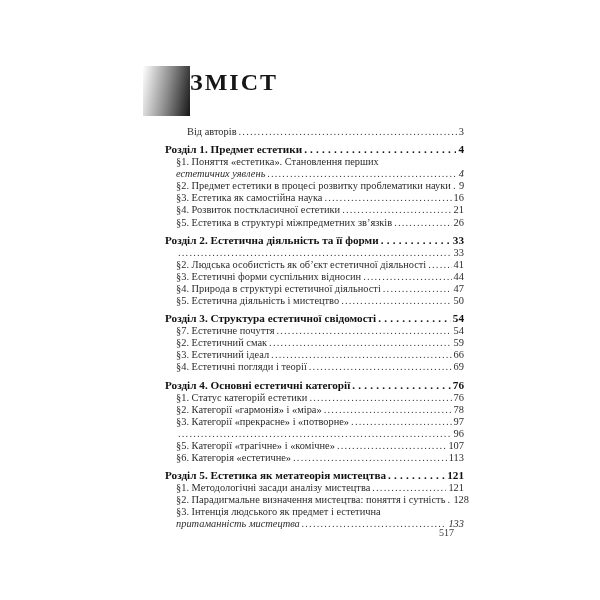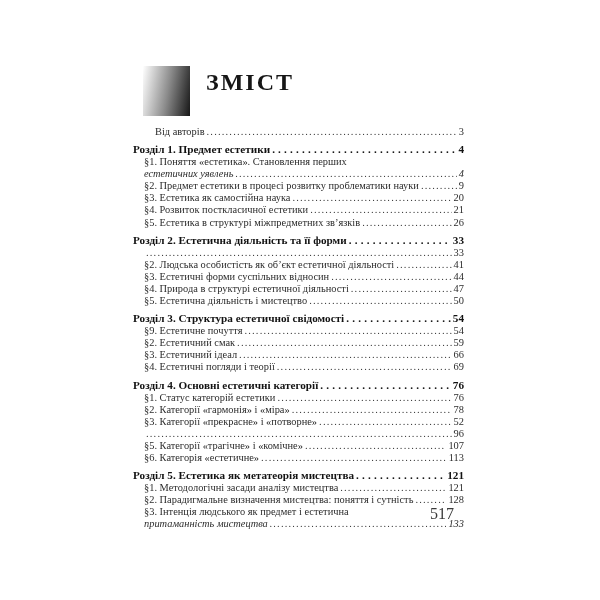--- a/index.html
+++ b/index.html
@@ -30,36 +30,37 @@
   }
 
   .gradient-square {
     width: 47px;
     height: 50px;
     margin-left: 10px;
     flex: 0 0 auto;
   }
 
   .page-title {
-    margin: 0 0 0 16px;
+    margin: 0 0 0 0;
     padding-top: 3px;
     font-size: 24px;
     font-weight: bold;
     letter-spacing: 2px;
     color: #161616;
   }
 
   .toc-list { width: 100%; }
 
   .row {
     display: flex;
     align-items: baseline;
     font-size: 10.4px;
     line-height: 12.1px;
     color: #2c2c2c;
+    margin-left: 32px;
   }
 
   .row .label { white-space: nowrap; }
 
   .row .dots {
     flex: 1 1 auto;
     overflow: hidden;
     white-space: nowrap;
     letter-spacing: 1.2px;
     margin: 0 2px;
@@ -76,23 +77,23 @@
     color: #121212;
   }
   .row.chapter .dots { letter-spacing: 3.2px; }
 
   .row.section { padding-left: 11px; align-items: flex-end; }
   .row.front   { padding-left: 22px; margin-bottom: 4px; }
   .row.cont    { padding-left: 11px; font-style: italic; }
 
   .folio {
     position: absolute;
-    top: 505px;
+    top: 527px;
     right: 146px;
-    font-size: 16px;
+    font-size: 10px;
     color: #3a3a3a;
   }
 </style>
 </head>
 <body>
 
 <div class="page">
   <div class="content">
 
     <div class="title-row">
@@ -120,21 +121,21 @@
           <span class="pg">4</span>
         </div>
         <div class="row section">
           <span class="label">§2. Предмет естетики в процесі розвитку проблематики науки</span>
           <span class="dots">................................................................................................................................................................................................................................................</span>
           <span class="pg">9</span>
         </div>
         <div class="row section">
           <span class="label">§3. Естетика як самостійна наука</span>
           <span class="dots">................................................................................................................................................................................................................................................</span>
-          <span class="pg">20</span>
+          <span class="pg">16</span>
         </div>
         <div class="row section">
           <span class="label">§4. Розвиток посткласичної естетики</span>
           <span class="dots">................................................................................................................................................................................................................................................</span>
           <span class="pg">21</span>
         </div>
         <div class="row section">
           <span class="label">§5. Естетика в структурі міжпредметних зв’язків</span>
           <span class="dots">................................................................................................................................................................................................................................................</span>
           <span class="pg">26</span>
@@ -167,21 +168,21 @@
           <span class="label">§5. Естетична діяльність і мистецтво</span>
           <span class="dots">................................................................................................................................................................................................................................................</span>
           <span class="pg">50</span>
         </div>
         <div class="row chapter">
           <span class="label">Розділ 3. Структура естетичної свідомості</span>
           <span class="dots">................................................................................................................................................................................................................................................</span>
           <span class="pg">54</span>
         </div>
         <div class="row section">
-          <span class="label">§9. Естетичне почуття</span>
+          <span class="label">§7. Естетичне почуття</span>
           <span class="dots">................................................................................................................................................................................................................................................</span>
           <span class="pg">54</span>
         </div>
         <div class="row section">
           <span class="label">§2. Естетичний смак</span>
           <span class="dots">................................................................................................................................................................................................................................................</span>
           <span class="pg">59</span>
         </div>
         <div class="row section">
           <span class="label">§3. Естетичний ідеал</span>
@@ -204,21 +205,21 @@
           <span class="pg">76</span>
         </div>
         <div class="row section">
           <span class="label">§2. Категорії «гармонія» і «міра»</span>
           <span class="dots">................................................................................................................................................................................................................................................</span>
           <span class="pg">78</span>
         </div>
         <div class="row section">
           <span class="label">§3. Категорії «прекрасне» і «потворне»</span>
           <span class="dots">................................................................................................................................................................................................................................................</span>
-          <span class="pg">52</span>
+          <span class="pg">97</span>
         </div>
         <div class="row section">
           <span class="dots">................................................................................................................................................................................................................................................</span>
           <span class="pg">96</span>
         </div>
         <div class="row section">
           <span class="label">§5. Категорії «трагічне» і «комічне»</span>
           <span class="dots">................................................................................................................................................................................................................................................</span>
           <span class="pg">107</span>
         </div>

